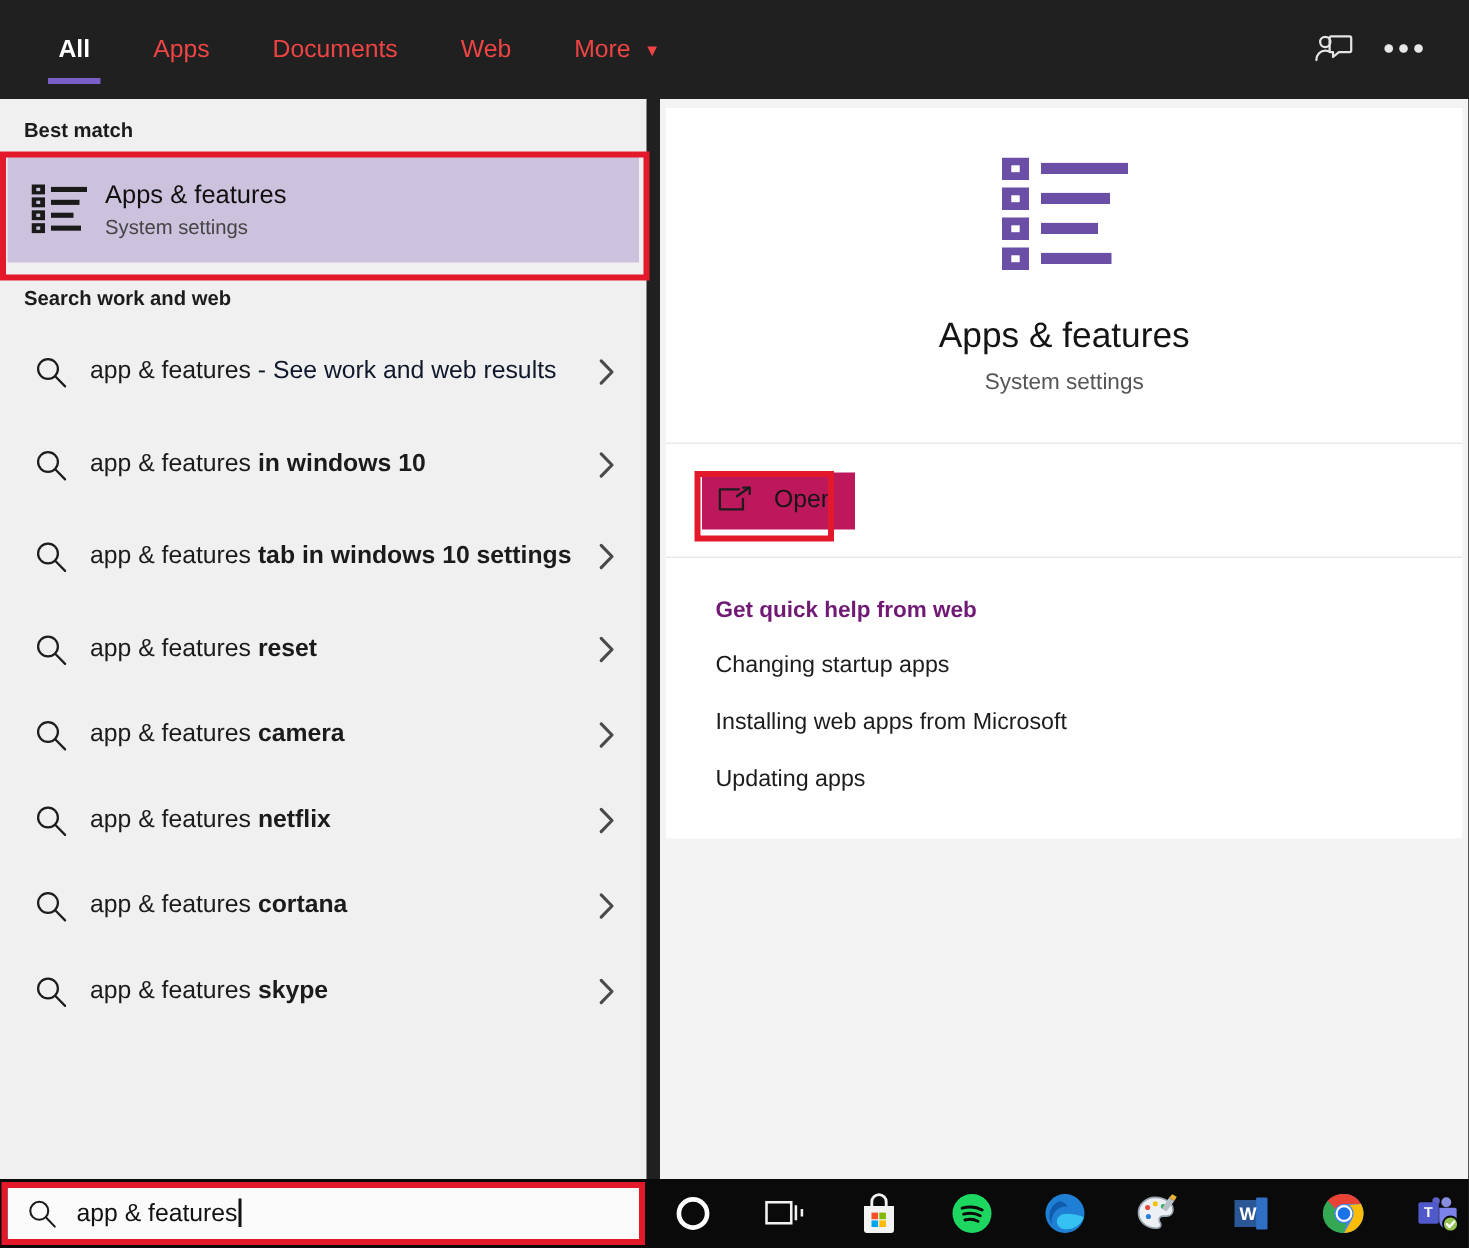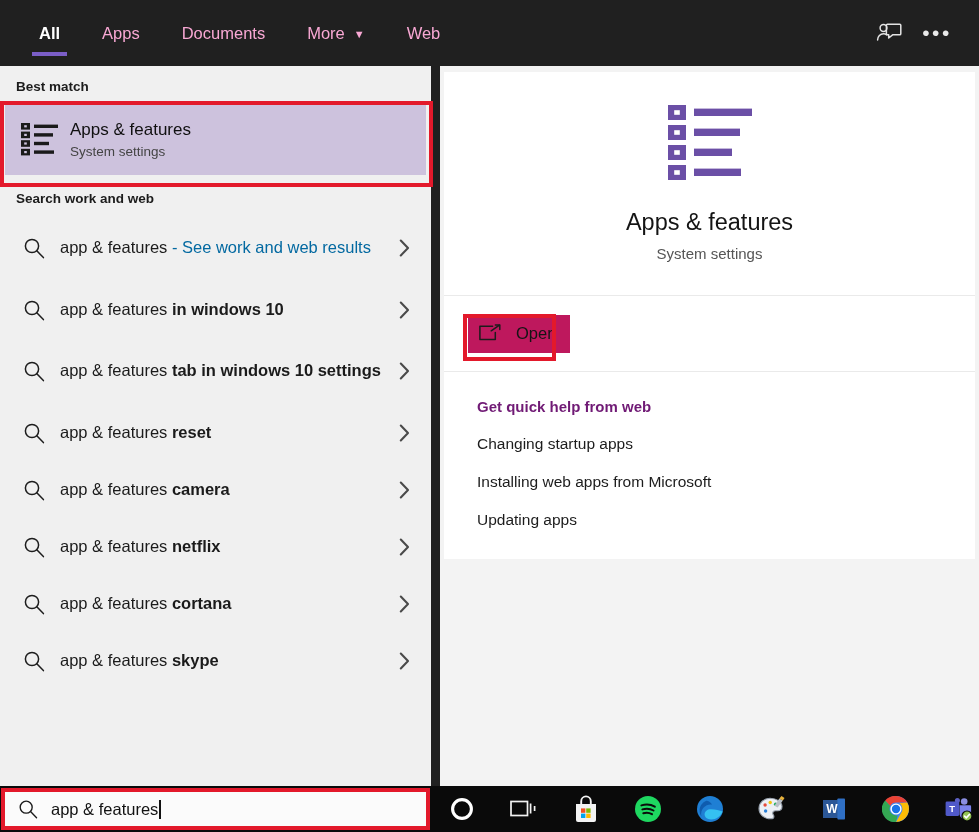--- a/index.html
+++ b/index.html
@@ -17,21 +17,21 @@
     width: 979px; height: 66px;
     background: #202020;
     display: flex; align-items: center;
   }
   .tabs { display: flex; align-items: center; height: 66px; padding-left: 18px; }
   .tab {
     position: relative;
     height: 66px;
     display: flex; align-items: center;
     padding: 0 21px;
-    color: #f9a8d4;
+    color: #ef4444;
     font-size: 16.5px;
     cursor: default;
     white-space: nowrap;
   }
   .tab.active { color: #ffffff; font-weight: bold; }
   .tab.active .tab-underline {
     position: absolute;
     left: 14px; right: 14px;
     bottom: 10px;
     height: 4px;
@@ -108,21 +108,21 @@
   }
   .sug-label {
     flex: 1 1 auto;
     font-size: 16.5px;
     color: #1b1b1b;
     line-height: 1.45;
     padding-left: 8px;
     padding-right: 10px;
   }
   .sug-label .strong { font-weight: bold; }
-  .sug-label .muted { color: #0369a1; }
+  .sug-label .muted { color: #0f172a; }
   .sug-chev {
     flex: 0 0 26px;
     display: flex; align-items: center; justify-content: center;
     color: #4a4a4a;
   }
 
   
   .right-panel {
     position: absolute; left: 440px; top: 66px;
     width: 539px; height: 720px;
@@ -216,25 +216,25 @@
         <span>All</span>
         <span class="tab-underline"></span>
       </div>
       <div class="tab">
         <span>Apps</span>
       </div>
       <div class="tab">
         <span>Documents</span>
       </div>
       <div class="tab">
+        <span>Web</span>
+      </div>
+      <div class="tab">
         <span>More</span>
         <span class="caret">▼</span>
-      </div>
-      <div class="tab">
-        <span>Web</span>
       </div>
     </div>
 
     <div class="header-right">
       <div class="hdr-icon">
         <svg width="26" height="24" viewBox="0 0 26 24" fill="none">
           <circle cx="7.5" cy="7" r="3.4" stroke="#e4e4e4" stroke-width="1.5"></circle>
           <path d="M1.6 19c0-3.6 2.7-6.2 5.9-6.2 1.2 0 2.3.35 3.2.96" stroke="#e4e4e4" stroke-width="1.5" stroke-linecap="round"></path>
           <path d="M11.5 3.2h12.2c.6 0 1.1.5 1.1 1.1v8.4c0 .6-.5 1.1-1.1 1.1h-7.1l-3.9 3.2v-3.2h-1.2c-.6 0-1.1-.5-1.1-1.1V4.3c0-.6.5-1.1 1.1-1.1z" stroke="#e4e4e4" stroke-width="1.5" stroke-linejoin="round"></path>
         </svg>

